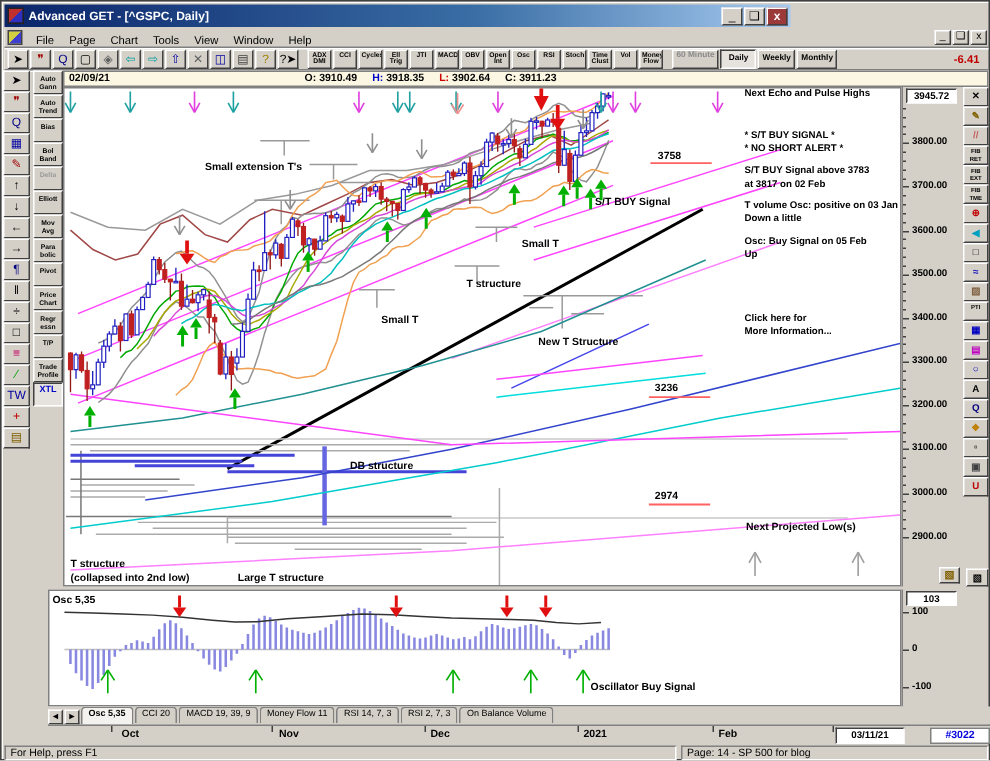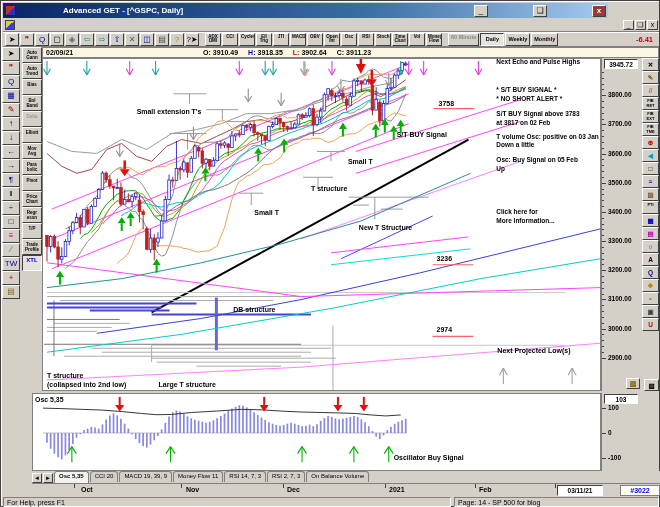--- a/index.html
+++ b/index.html
@@ -2,23 +2,23 @@
 <html><head>
 <meta charset="utf-8">
 <style>
   * { margin:0; padding:0; box-sizing:border-box; }
   html,body { width:660px; height:507px; overflow:hidden; }
   body { font-family:"Liberation Sans", sans-serif; background:#d4d0c8; position:relative;
          -webkit-font-smoothing:none; }
   #win { position:absolute; left:0; top:0; width:660px; height:507px; background:#d4d0c8;
          border:1px solid #404040; box-shadow:inset 1px 1px 0 #fff; }
   
-  #titlebar { position:absolute; left:2px; top:2px; width:605px; height:15px;
+  #titlebar { position:absolute; left:2px; top:2px; width:524px; height:15px;
     background:linear-gradient(90deg,#0a246a,#3a6ea5 60%,#a6caf0); display:flex; align-items:center;
-    padding:0 2px;gap:44px; }
+    padding:0 2px; }
   #app-icon { width:11px; height:11px; background:linear-gradient(135deg,#c03030 50%,#3030c0 50%);
     border:1px solid #222; margin-right:3px; }
   #title-text { color:#fff; font-size:8px; font-weight:bold; flex:1; white-space:nowrap; }
   .wbtn { width:14px; height:12px; font-size:8px; line-height:10px; text-align:center;
     background:#d4d0c8; border:1px solid; border-color:#fff #404040 #404040 #fff; margin-left:1px; color:#000; }
   #btn-close { background:#9c3a3a; color:#fff; font-weight:bold; }
   
   #menubar { position:absolute; left:2px; top:17px; width:656px; height:14px; display:flex;
     align-items:center; border-bottom:1px solid #808080; box-shadow:0 1px 0 #fff; }
   #mdi-icon { width:10px; height:10px; background:linear-gradient(135deg,#d0d040 50%,#4040d0 50%);
@@ -116,20 +116,21 @@
 <div id="win">
   <div id="titlebar">
     <span id="app-icon"></span>
     <span id="title-text">Advanced GET - [^GSPC, Daily]</span>
     <span class="wbtn">_</span>
     <span class="wbtn">❏</span>
     <span class="wbtn" id="btn-close">x</span>
   </div>
   <div id="menubar">
     <span id="mdi-icon"></span>
+    <span id="menu-items"><span class="menu-item">File</span><span class="menu-item">Page</span><span class="menu-item">Chart</span><span class="menu-item">Tools</span><span class="menu-item">View</span><span class="menu-item">Window</span><span class="menu-item">Help</span></span>
     <span id="menu-sp"></span>
     <span class="mdibtn">_</span>
     <span class="mdibtn">❏</span>
     <span class="mdibtn">x</span>
   </div>
   <div id="toolbar">
     <span id="tb-icons" style="display:flex">
         <span class="tbtn" style="color: rgb(0, 0, 0);">➤</span>
         <span class="tbtn" style="color: rgb(160, 0, 0);">❞</span>
         <span class="tbtn" style="color: rgb(0, 0, 128);">Q</span>

